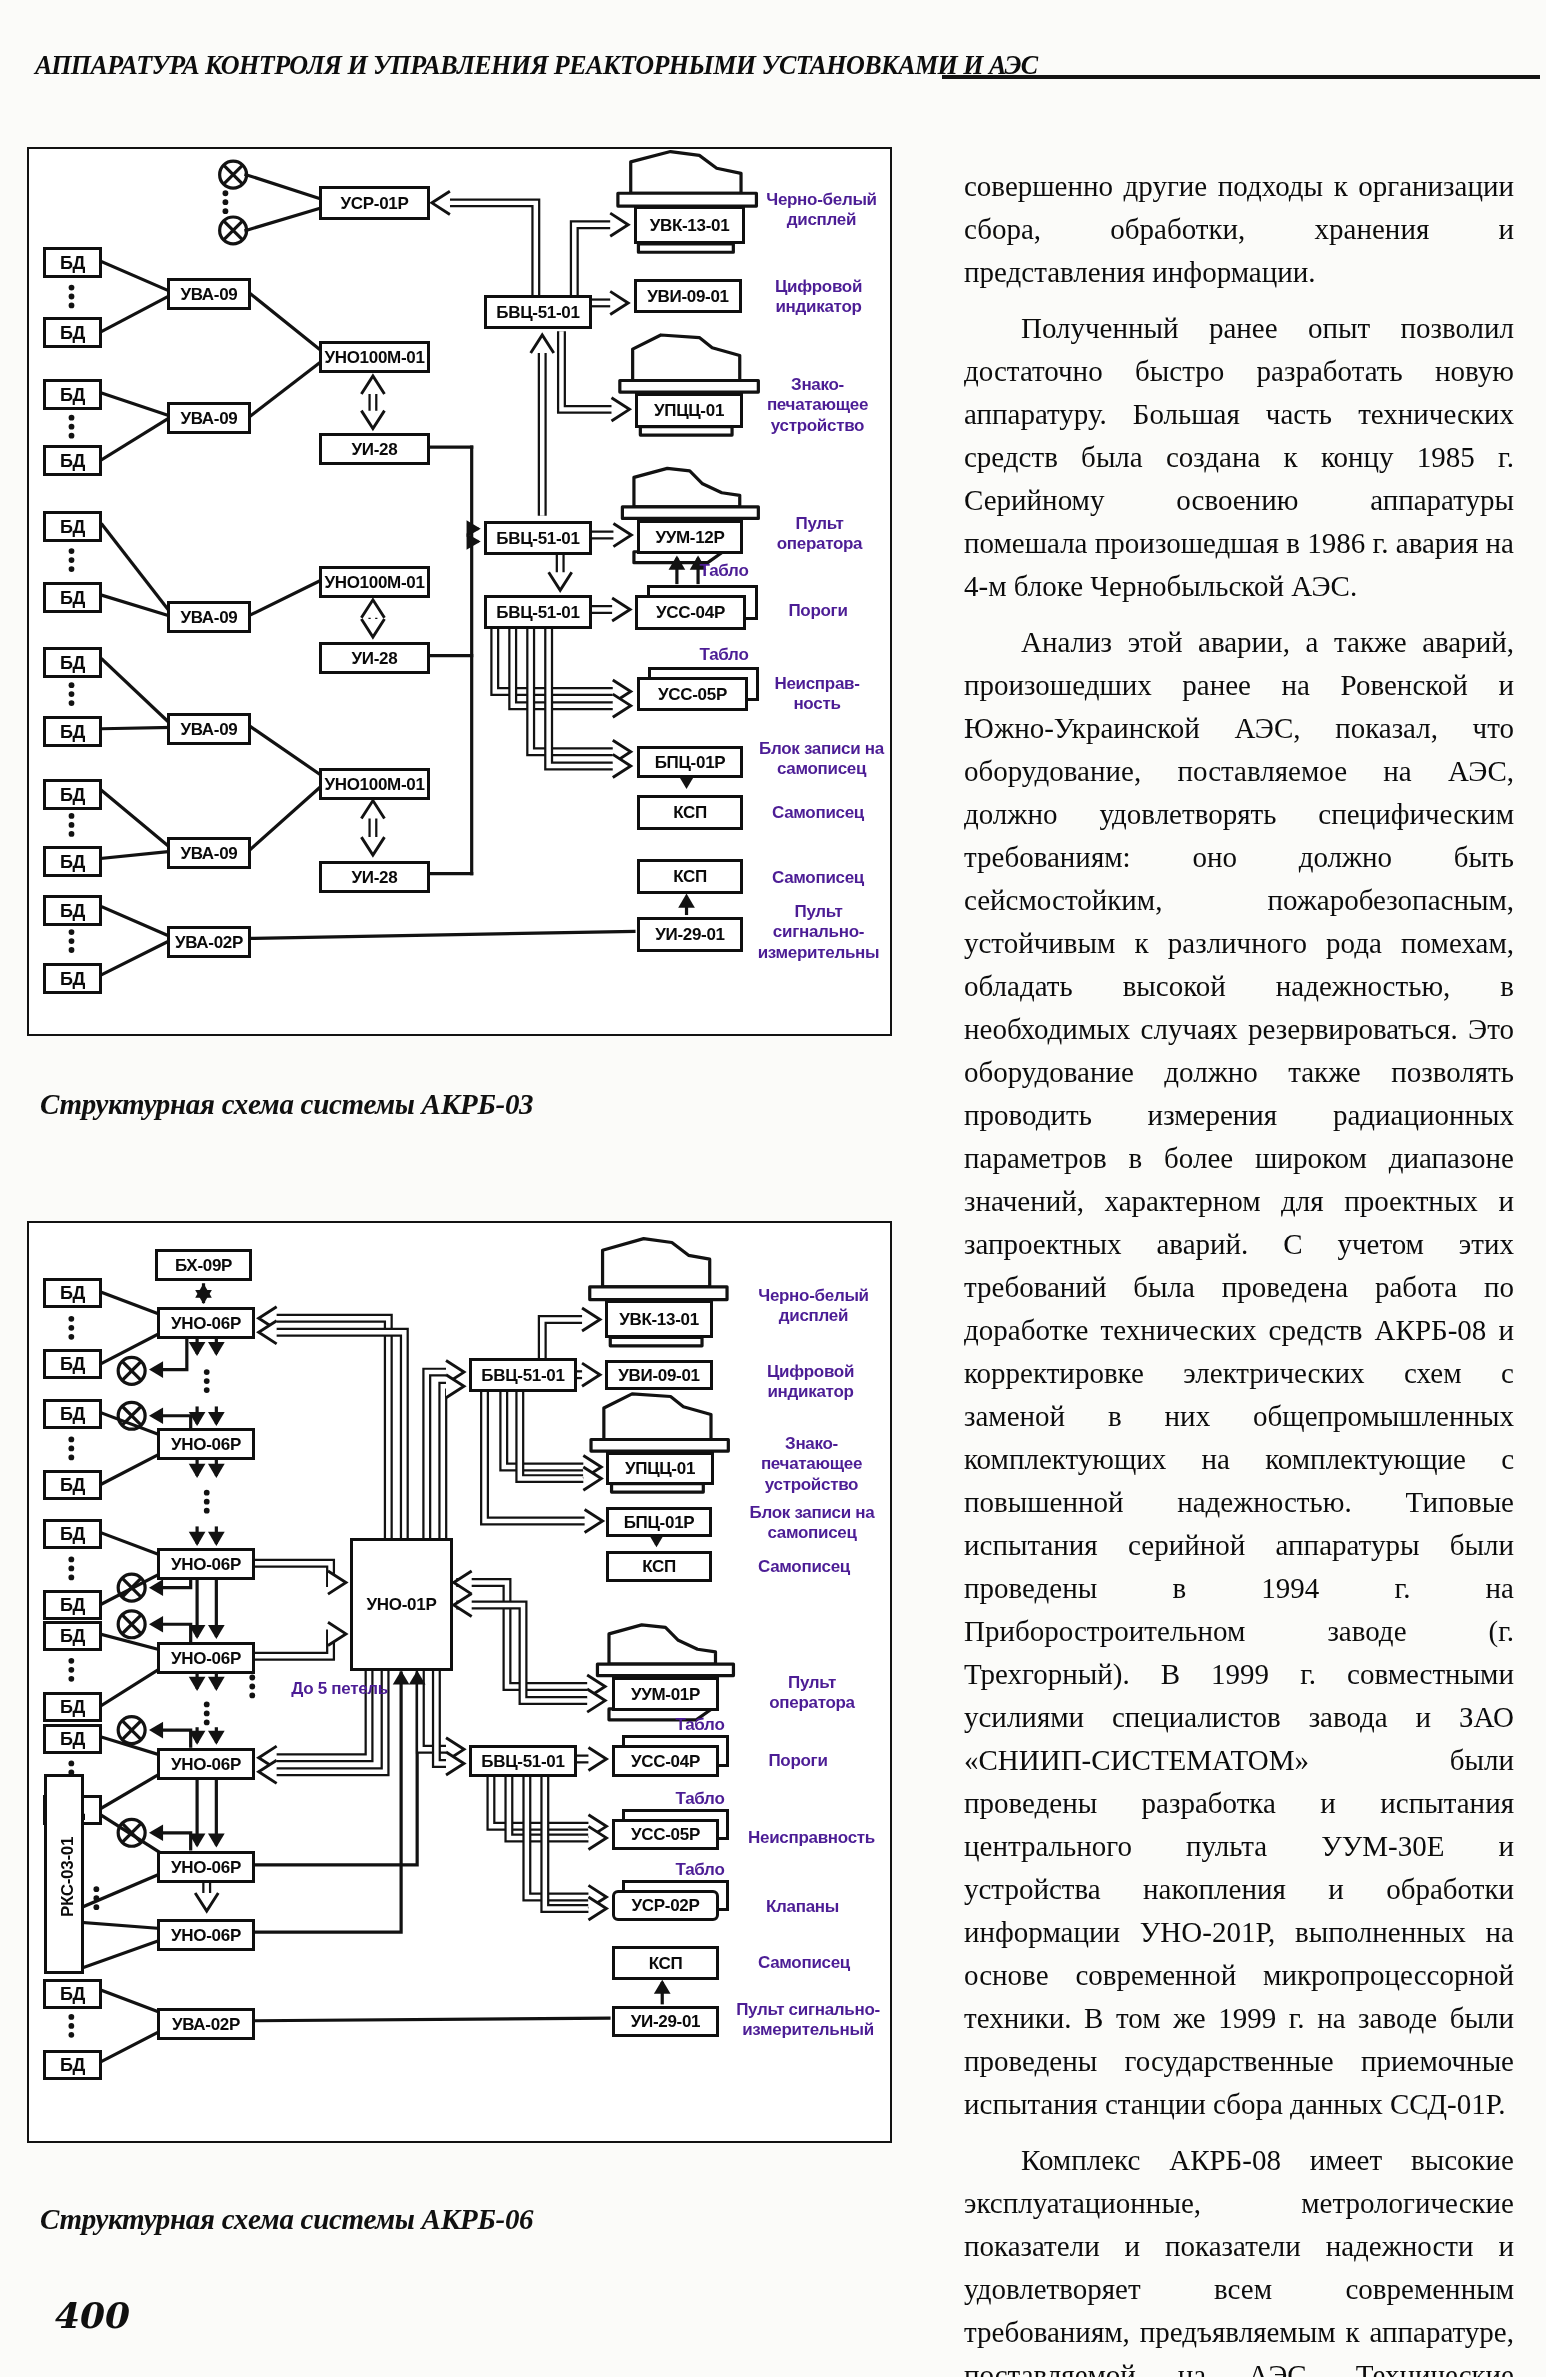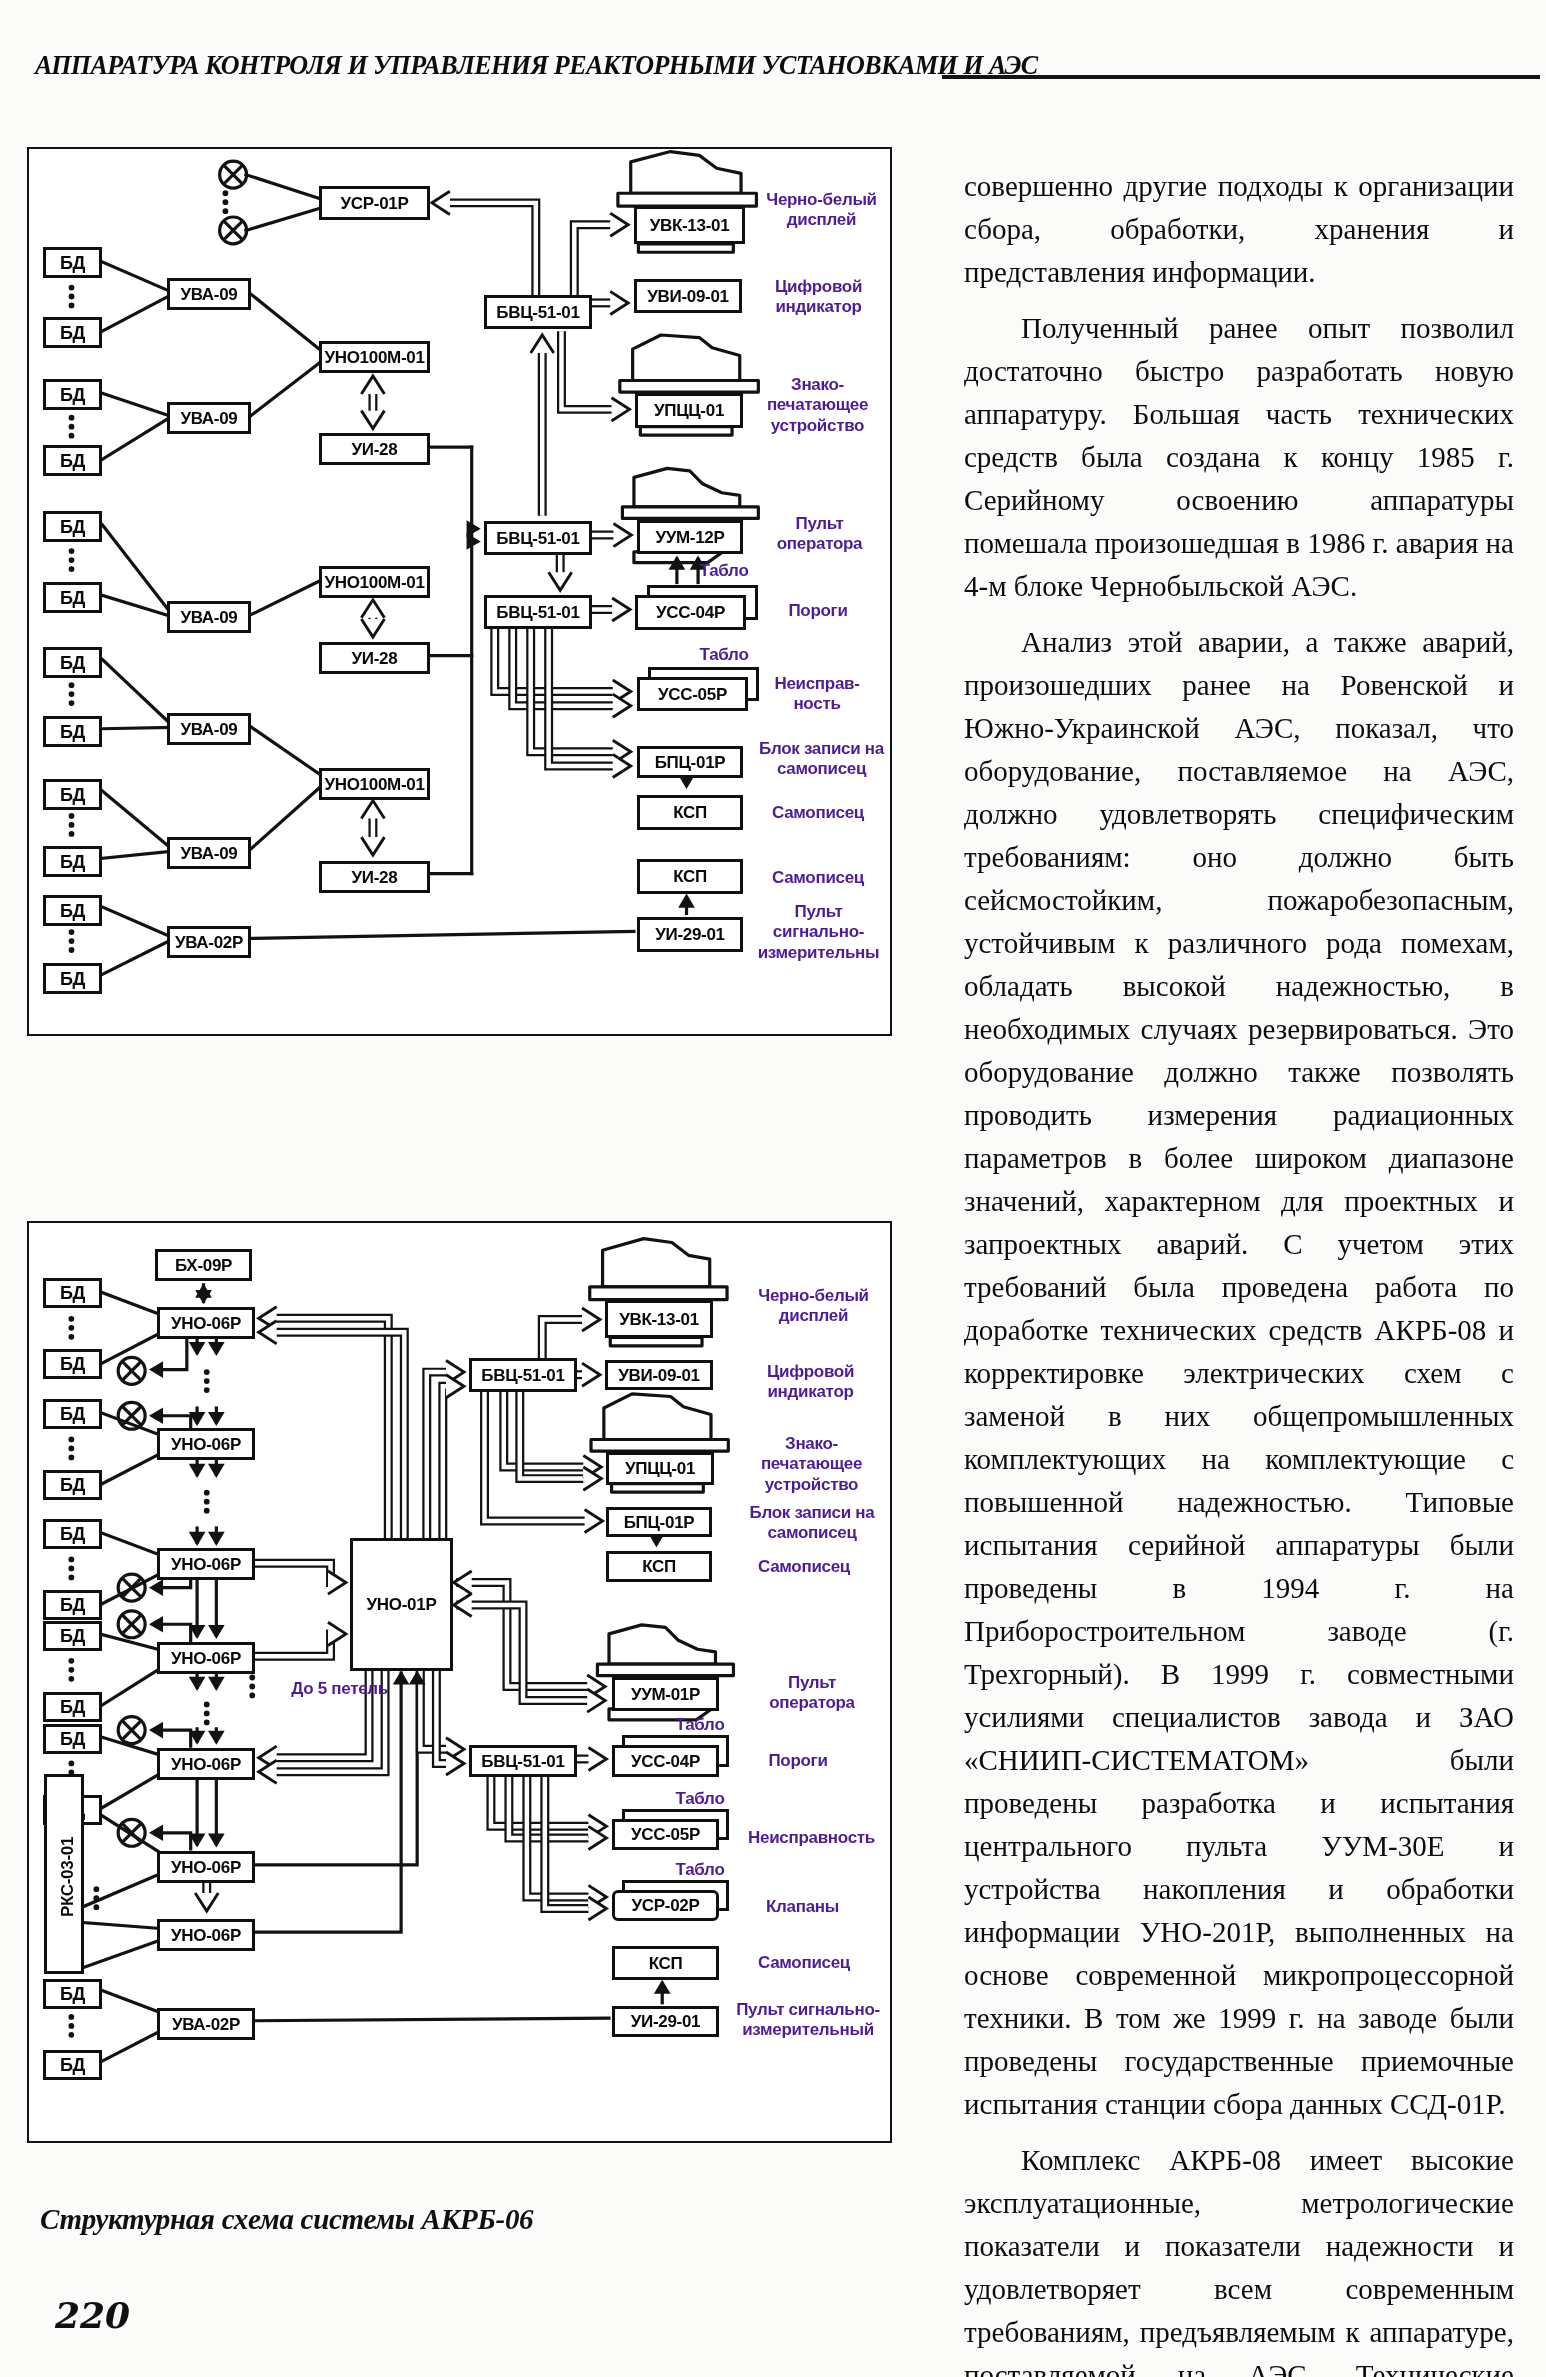--- a/index.html
+++ b/index.html
@@ -229,20 +229,21 @@
     <div class="lbl" style="left:661px;top:412px;width:68px;">Табло</div>
     <div class="lbl" style="left:744px;top:452px;width:90px;">Пороги</div>
     <div class="lbl" style="left:661px;top:496px;width:68px;">Табло</div>
     <div class="lbl" style="left:738px;top:525px;width:100px;">Неисправ- ность</div>
     <div class="lbl" style="left:725px;top:590px;width:135px;">Блок записи на самописец</div>
     <div class="lbl" style="left:728px;top:654px;width:122px;">Самописец</div>
     <div class="lbl" style="left:728px;top:719px;width:122px;">Самописец</div>
     <div class="lbl" style="left:721px;top:753px;width:137px;">Пульт сигнально- измерительны</div>
   </div>
 
+  <div class="caption" style="left:40px;top:1088px;">Структурная схема системы АКРБ-03</div>
 
   <div class="frame" style="left:27px;top:1221px;width:865px;height:922px;">
     <svg viewBox="0 0 1342 1430">
 
       <g>
         <path class="icon" d="M894,99 V42 L958,24 L1002,30 L1028,50 L1061,56 V99 Z"></path>
         <rect class="icon" x="874" y="99" width="214" height="20"></rect>
         <rect class="icon" x="906" y="178" width="143" height="13"></rect>
       </g>
       <g>
@@ -496,15 +497,15 @@
   <div class="caption" style="left:40px;top:2203px;">Структурная схема системы АКРБ-06</div>
 
   <div class="article">
     <p class="first">совершенно другие подходы к организации сбора, обработки, хранения и представления информации.</p>
     <p>Полученный ранее опыт позволил достаточно быстро разработать новую аппаратуру. Большая часть технических средств была создана к концу 1985 г. Серийному освоению аппаратуры помешала произошедшая в 1986 г. авария на 4-м блоке Чернобыльской АЭС.</p>
     <p>Анализ этой аварии, а также аварий, произошедших ранее на Ровенской и Южно-Украинской АЭС, показал, что оборудование, поставляемое на АЭС, должно удовлетворять специфическим требованиям: оно должно быть сейсмостойким, пожаробезопасным, устойчивым к различного рода помехам, обладать высокой надежностью, в необходимых случаях резервироваться. Это оборудование должно также позволять проводить измерения радиационных параметров в более широком диапазоне значений, характерном для проектных и запроектных аварий. С учетом этих требований была проведена работа по доработке технических средств АКРБ-08 и корректировке электрических схем с заменой в них общепромышленных комплектующих на комплектующие с повышенной надежностью. Типовые испытания серийной аппаратуры были проведены в 1994 г. на Приборостроительном заводе (г. Трехгорный). В 1999 г. совместными усилиями специалистов завода и ЗАО «СНИИП-СИСТЕМАТОМ» были проведены разработка и испытания центрального пульта УУМ-30Е и устройства накопления и обработки информации УНО-201Р, выполненных на основе современной микропроцессорной техники. В том же 1999 г. на заводе были проведены государственные приемочные испытания станции сбора данных ССД-01Р.</p>
     <p>Комплекс АКРБ-08 имеет высокие эксплуатационные, метрологические показатели и показатели надежности и удовлетворяет всем современным требованиям, предъявляемым к аппаратуре, поставляемой на АЭС. Технические средства АКРБ-08 поставлены на 1-й и 2-й блоки Ленинградской, Курской и Кольской АЭС, 3-й и 4-й блоки Ново-Воронежской АЭС. К настоящему времени на этих АЭС удалось ввести в опытную эксплуатацию фрагменты комплекса АКРБ-08, включающие станции сбора данных ССД-01Р и пульт УУМ-30Е.</p>
 
   </div>
 
-  <div class="pageno">220</div>
+  <div class="pageno">400</div>
 </div>
 
 
 </body></html>

